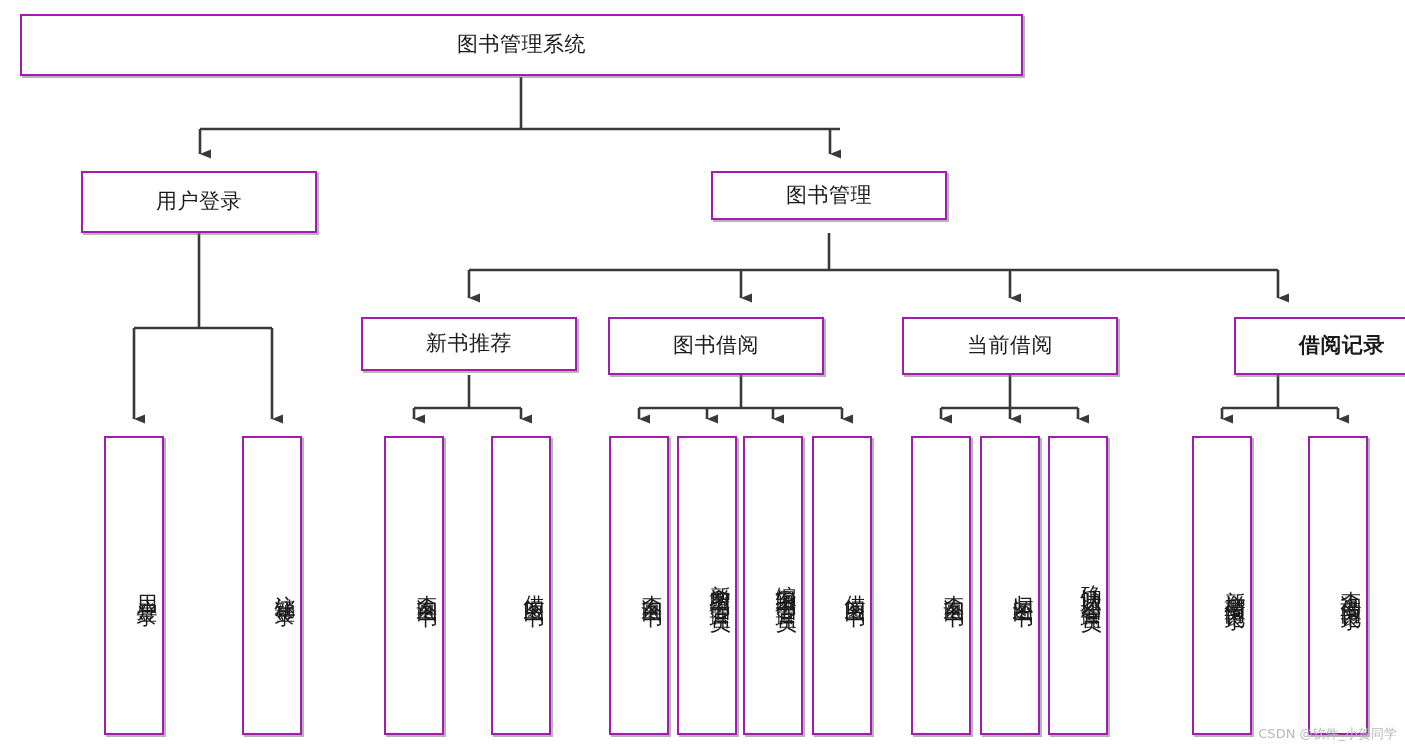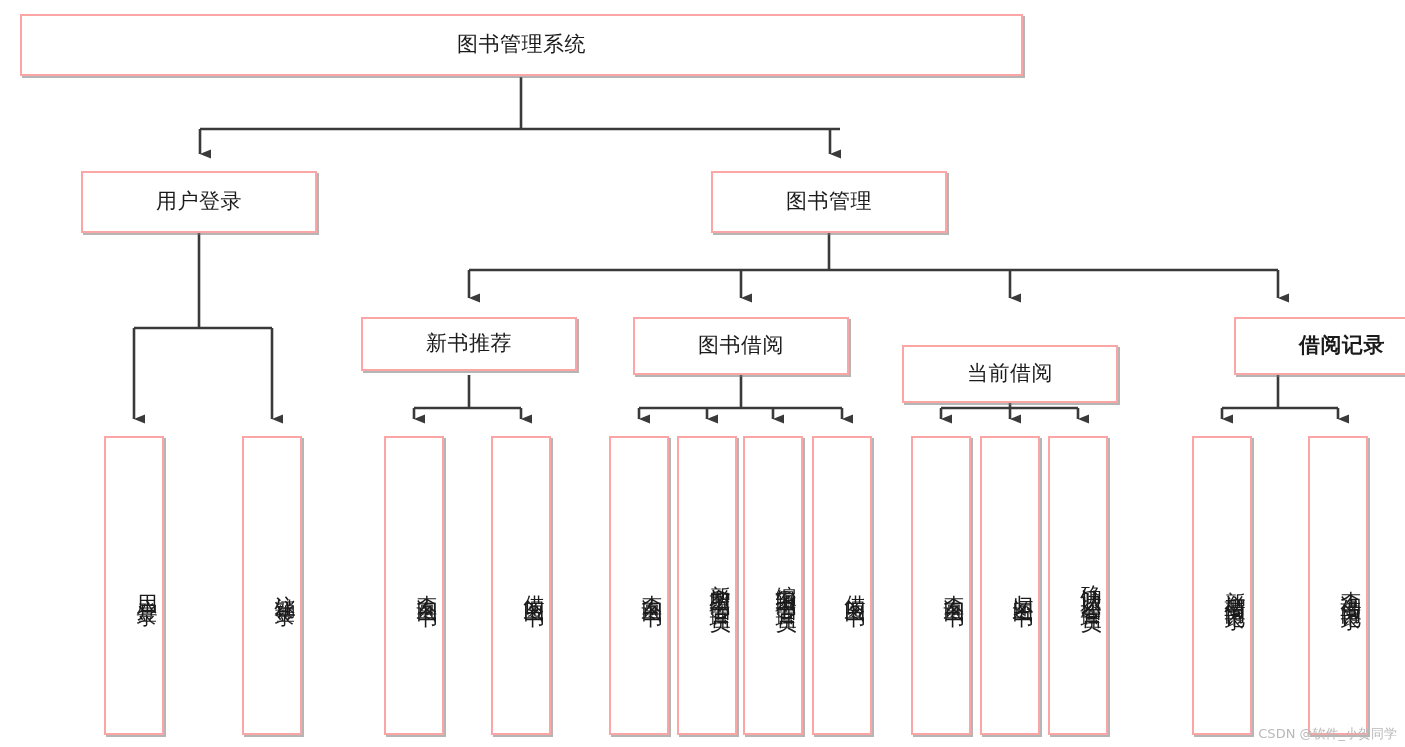--- a/index.html
+++ b/index.html
@@ -16,21 +16,21 @@
   }
   #edges{
     position:absolute;left:0;top:0;
     width:1405px;height:747px;
     pointer-events:none;
   }
   .node{
     position:absolute;
     box-sizing:border-box;
     background:#ffffff;
-    border:2px solid #fca5a5;
+    border:2px solid #a21caf;
     box-shadow:2px 2px 0 rgba(120,120,120,.55);
     display:flex;
     align-items:center;
     justify-content:center;
     color:#1b1b1b;
     letter-spacing:.5px;
   }
   .node.horiz{
     font-size:21px;
     line-height:1.2;
@@ -115,31 +115,31 @@
     </g>
   </svg>
 
   <div class="node horiz" style="left:20px;top:14px;width:1003px;height:62px;">
     <span>图书管理系统</span>
   </div>
 
   <div class="node horiz" style="left:81px;top:171px;width:236px;height:62px;">
     <span>用户登录</span>
   </div>
-  <div class="node horiz" style="left:711px;top:171px;width:236px;height:62px;">
+  <div class="node horiz" style="left:711px;top:171px;width:236px;height:49px;">
     <span>图书管理</span>
   </div>
 
   <div class="node horiz" style="left:361px;top:317px;width:216px;height:54px;">
     <span>新书推荐</span>
   </div>
-  <div class="node horiz" style="left:633px;top:317px;width:216px;height:58px;">
+  <div class="node horiz" style="left:608px;top:317px;width:216px;height:58px;">
     <span>图书借阅</span>
   </div>
-  <div class="node horiz" style="left:902px;top:317px;width:216px;height:58px;margin-top:28px;">
+  <div class="node horiz" style="left:902px;top:317px;width:216px;height:58px;">
     <span>当前借阅</span>
   </div>
   <div class="node horiz" style="left:1234px;top:317px;width:216px;height:58px;font-weight:bold;">
     <span>借阅记录</span>
   </div>
 
   <div class="node vert" style="left:104px;top:436px;width:60px;height:299px;">
     <span>用户登录</span>
   </div>
   <div class="node vert" style="left:242px;top:436px;width:60px;height:299px;">

